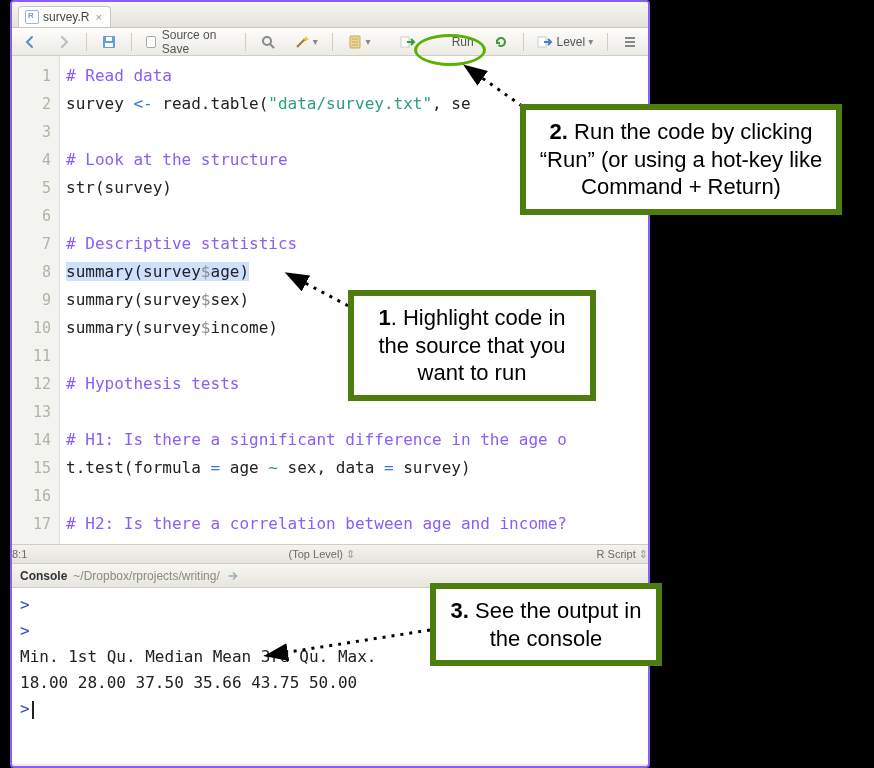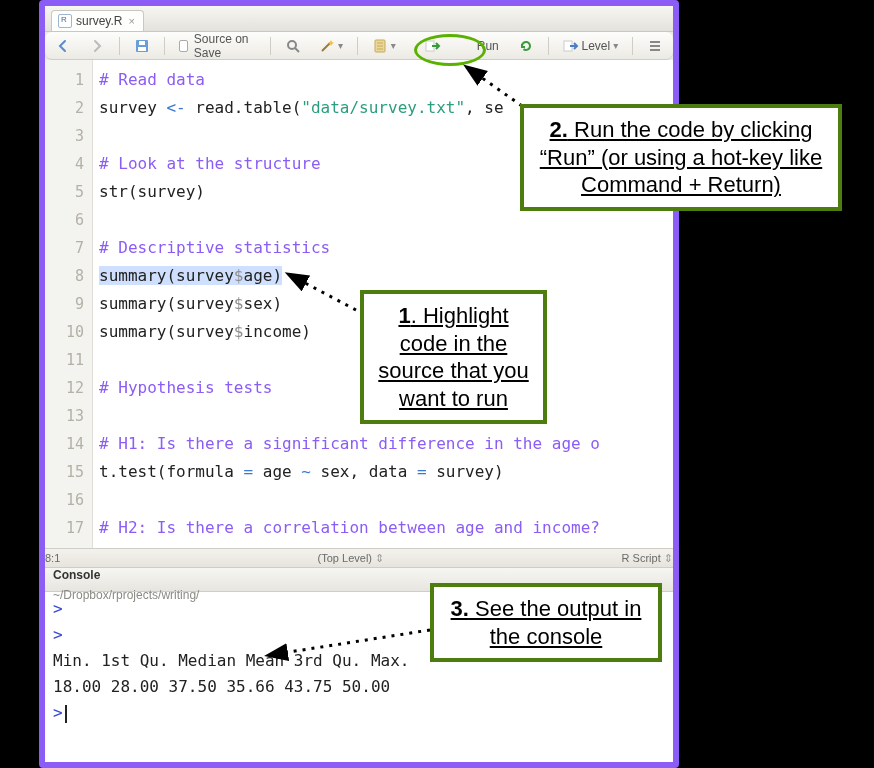--- a/index.html
+++ b/index.html
@@ -9,25 +9,24 @@
     background: #000;
     width: 874px;
     height: 768px;
     position: relative;
   }
   .app {
     position: absolute;
     left: 10px; top: 0;
     width: 640px; height: 768px;
     background: #eceae5;
-    border: 6px solid #8b5cf6;
+    border: 2px solid #8b5cf6;
     border-radius: 4px;
     box-shadow: 0 1px 3px rgba(0,0,0,.2);
     overflow: hidden;
-    margin-left: 29px;
   }
   
   .tabbar {
     height: 26px;
     background: linear-gradient(#f6f6f2,#e4e2dc);
     border-bottom: 1px solid #c9c7c0;
     display: flex;
     align-items: flex-end;
     padding-left: 6px;
   }
@@ -60,21 +59,20 @@
   .toolbar {
     height: 28px;
     background: linear-gradient(#fdfdfb,#eceae4);
     border-bottom: 1px solid #cfcdc6;
     display: flex;
     align-items: center;
     gap: 10px;
     padding: 0 6px;
     font-size: 12px;
     color: #555;
-    border-radius: 7px;
   }
   .tb-btn {
     display: inline-flex; align-items: center; gap: 3px;
     padding: 1px 4px; border-radius: 3px;
     cursor: pointer;
   }
   .tb-ico { width:16px; height:16px; display:inline-block; }
   .chk { width:12px;height:12px;border:1px solid #aaa;background:#fff;display:inline-block;border-radius:2px;vertical-align:middle;margin-right:3px;}
   .sep { width:1px; height:18px; background:#cfcdc6; }
   .spacer { flex:1; }
@@ -132,52 +130,50 @@
     display:flex; align-items:center; padding:0 0;
     justify-content: space-between;
   }
   .statusbar .mid { flex:1; text-align:center; padding-left:20px;}
   .updown::after { content:" ⇕"; color:#999;}
   
   .console-header {
     height: 24px;
     background: linear-gradient(#f6f6f2,#e7e5df);
     border-bottom: 1px solid #cfcdc6;
-    display:flex; 
+    display:flex; align-items:center;
     padding: 0 8px;
     font-size: 12px;
     color: #555;
     gap: 6px;
-    flex-direction: column;
   }
   .console-header b { color:#333; }
   .console {
     background:#fff;
     font-family: Menlo, Monaco, monospace;
     font-size: 16px;
     line-height: 26px;
     padding: 4px 8px;
     color:#222;
     height: 176px;
   }
   .prompt { color:#3b4bd6; }
   .call   { color:#3b4bd6; }
   .cursor-line { display:inline-block; width:2px; height:18px; background:#222; vertical-align:middle; margin-left:2px;}
   
   .callout {
     position:absolute;
     background:#fff;
-    border:4px solid #4d7c0f;
+    border:6px solid #4d7c0f;
     padding: 8px 12px;
     font-family: Helvetica, Arial, sans-serif;
     font-size: 22px;
     line-height: 1.25;
     text-align:center;
     z-index: 20;
-    text-decoration: underline;
   }
   .callout b { font-weight:bold; }
   
   svg { display:block; }
 </style>
 </head>
 <body>
 
 <div class="app">
 
@@ -312,21 +308,21 @@
     <div class="line"><span class="prompt">&gt;</span></div>
     <div class="line">   Min. 1st Qu.  Median    Mean 3rd Qu.    Max.</div>
     <div class="line">  18.00   28.00   37.50   35.66   43.75   50.00</div>
     <div class="line"><span class="prompt">&gt;</span><span class="cursor-line"></span></div>
   </div>
 
 </div>
 
 <div class="run-oval"></div>
 
-<div class="callout" style="left:360px; top:290px; width:187px;">
+<div class="callout" style="left:348px; top:290px; width:248px;">
   <span><b>1</b>. Highlight code in the source that you want to run</span>
 </div>
 <div class="callout" style="left:520px; top:104px; width:322px;">
   <span><b>2.</b> Run the code by clicking “Run” (or using a hot-key like Command + Return)</span>
 </div>
 <div class="callout" style="left:430px; top:583px; width:232px;">
   <span><b>3.</b> See the output in the console</span>
 </div>
 
 <svg width="874" height="768" style="position:absolute;left:0;top:0;pointer-events:none;z-index:15">

